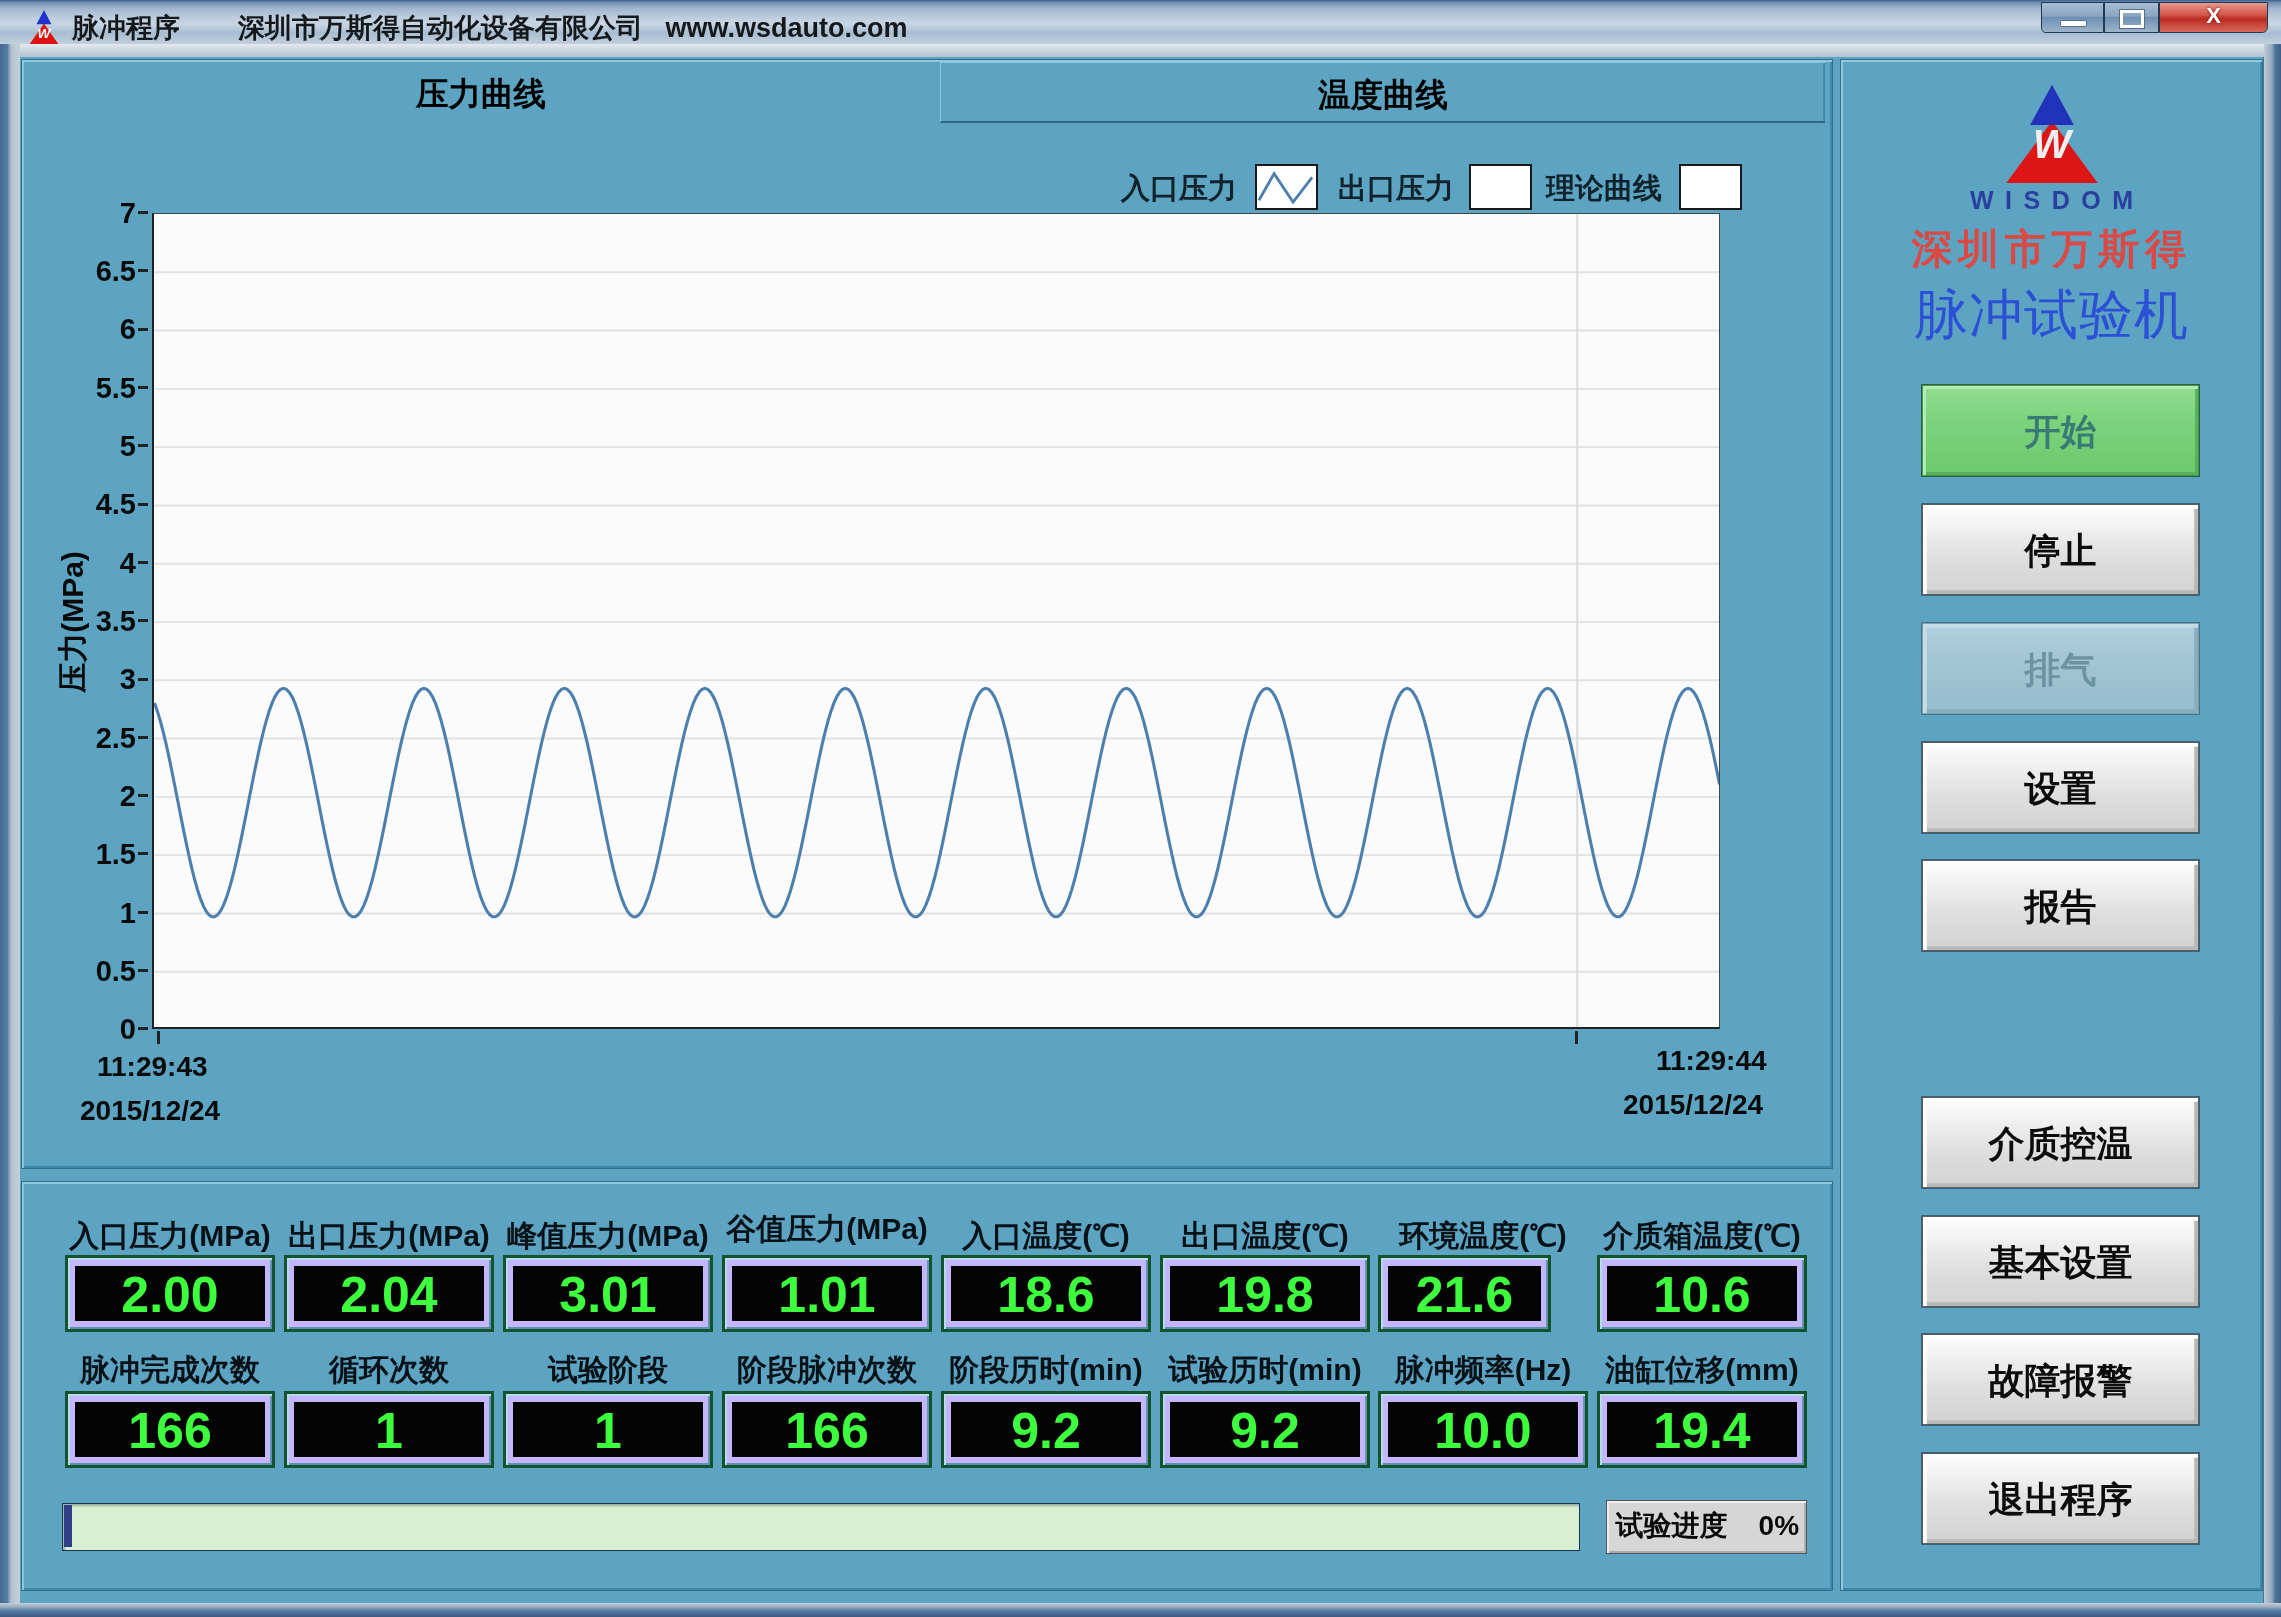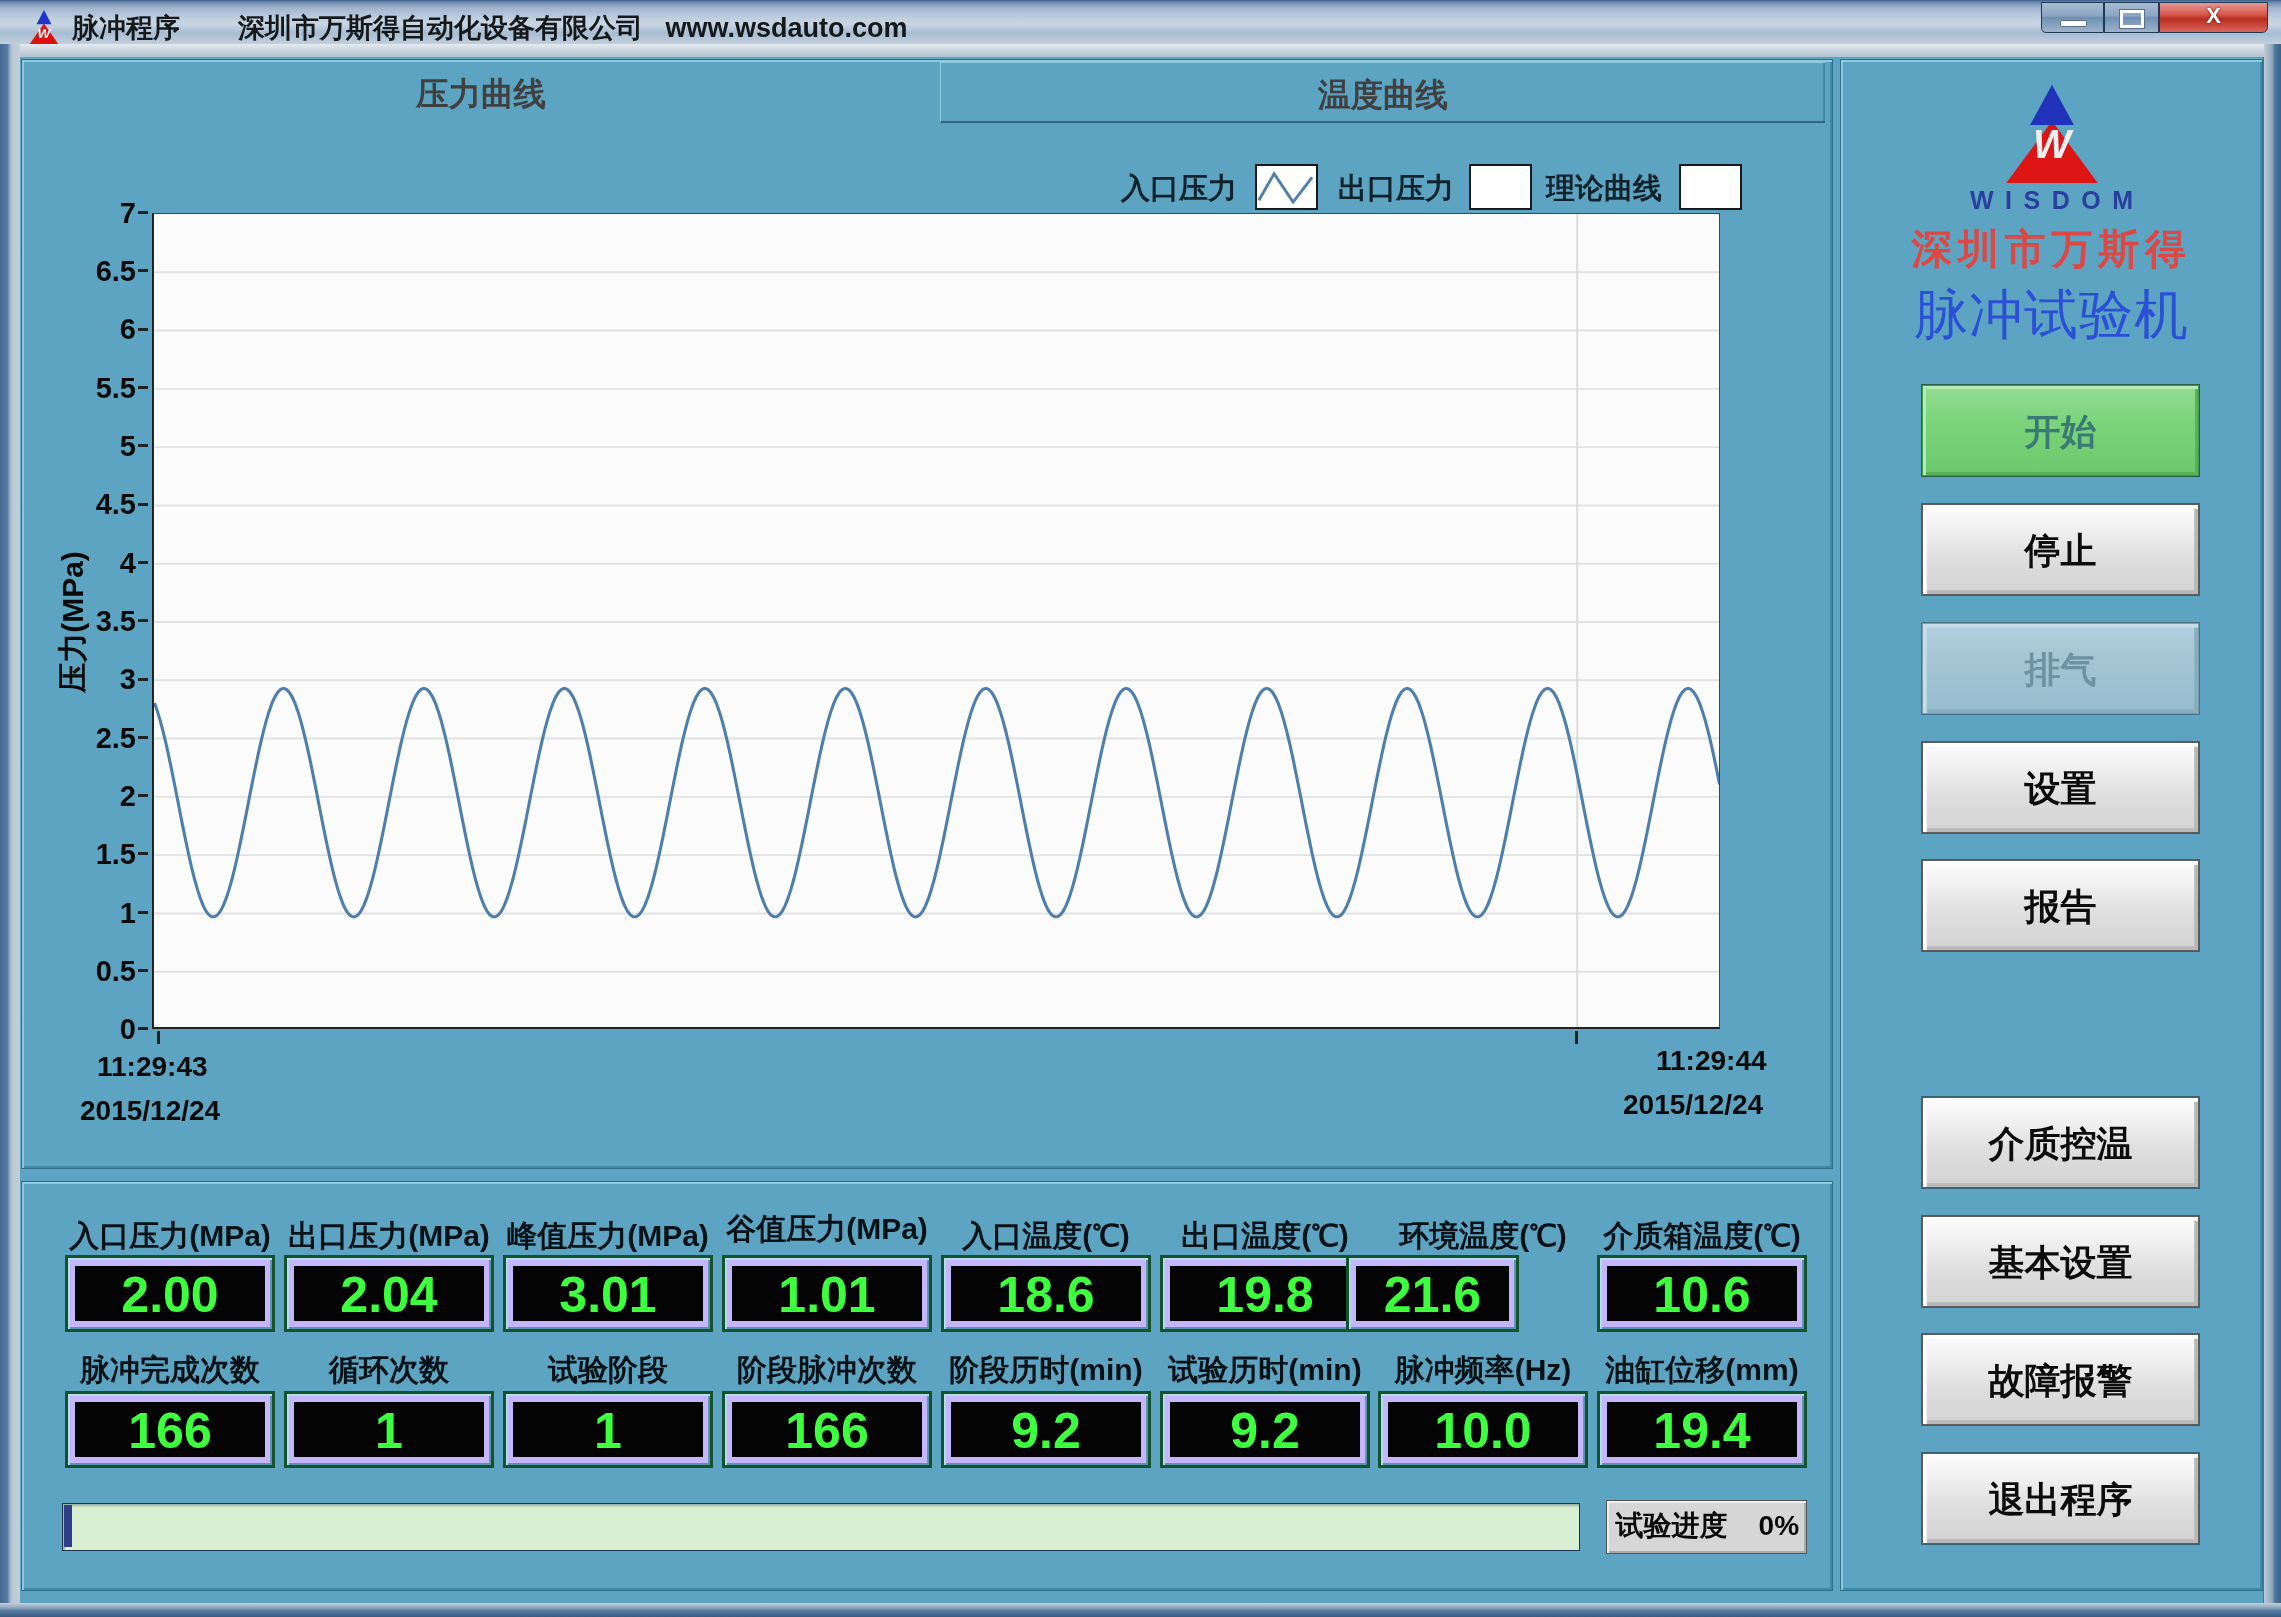--- a/index.html
+++ b/index.html
@@ -41,21 +41,21 @@
 .chartpanel { left:21px; top:59px; width:1812px; height:1110px; }
 .botpanel   { left:21px; top:1181px; width:1812px; height:410px; }
 .rightpanel { left:1840px; top:59px; width:423px; height:1532px; }
 
 
 .tabactive { position:absolute; left:0px; top:0px; width:918px; height:63px; }
 .tabinact { position:absolute; left:918px; top:1.9px; width:885px; height:61px;
   background:#5ca4c1; border-left:1.9px solid #8ecadd; border-top:1.9px solid #8ecadd;
   border-bottom:2.9px solid #2f6886; box-shadow:inset -1.9px 0 0 #3f89a8; }
 .tabtxt { position:absolute; top:13.4px; width:100%; text-align:center; font-size:32.5px;
-  font-weight:bold; color:#404040; }
+  font-weight:bold; color:#000000; }
 
 
 .plot { position:absolute; left:130px; top:153px; width:1568px; height:816px;
   background:#fbfbfb; border:1.9px solid #444; border-left:2.9px solid #222; border-bottom:2.9px solid #222; overflow:hidden; }
 .ylab { position:absolute; width:105px; right:1696px; text-align:right;
   font-size:29px; font-weight:bold; color:#0a0a0a; height:38px; line-height:38px; }
 .ytick { position:absolute; right:1684px; width:9.6px; height:2.9px; background:#222; }
 .ytitle { position:absolute; left:-93px; top:541px; width:287px; height:42px;
   font-size:30px; font-weight:bold; color:#0a0a0a; text-align:center; line-height:42px;
   transform:rotate(-90deg); }
@@ -223,21 +223,21 @@
     </div>
 <div class="blab" style="left:919px;top:34px;width:210px">入口温度(℃)</div>
 <div class="lcd" style="left:919px;top:73px;width:210px">
       <div class="lcdi">18.6</div>
     </div>
 <div class="blab" style="left:1138px;top:34px;width:210px">出口温度(℃)</div>
 <div class="lcd" style="left:1138px;top:73px;width:210px">
       <div class="lcdi">19.8</div>
     </div>
 <div class="blab" style="left:1356px;top:34px;width:210px">环境温度(℃)</div>
-<div class="lcd" style="left:1324px;top:73px;width:173px">
+<div class="lcd" style="left:1356px;top:73px;width:173px">
       <div class="lcdi">21.6</div>
     </div>
 <div class="blab" style="left:1575px;top:34px;width:210px">介质箱温度(℃)</div>
 <div class="lcd" style="left:1575px;top:73px;width:210px">
       <div class="lcdi">10.6</div>
     </div>
 <div class="blab" style="left:43px;top:168px;width:210px">脉冲完成次数</div>
 <div class="lcd" style="left:43px;top:209px;width:210px">
       <div class="lcdi">166</div>
     </div>

